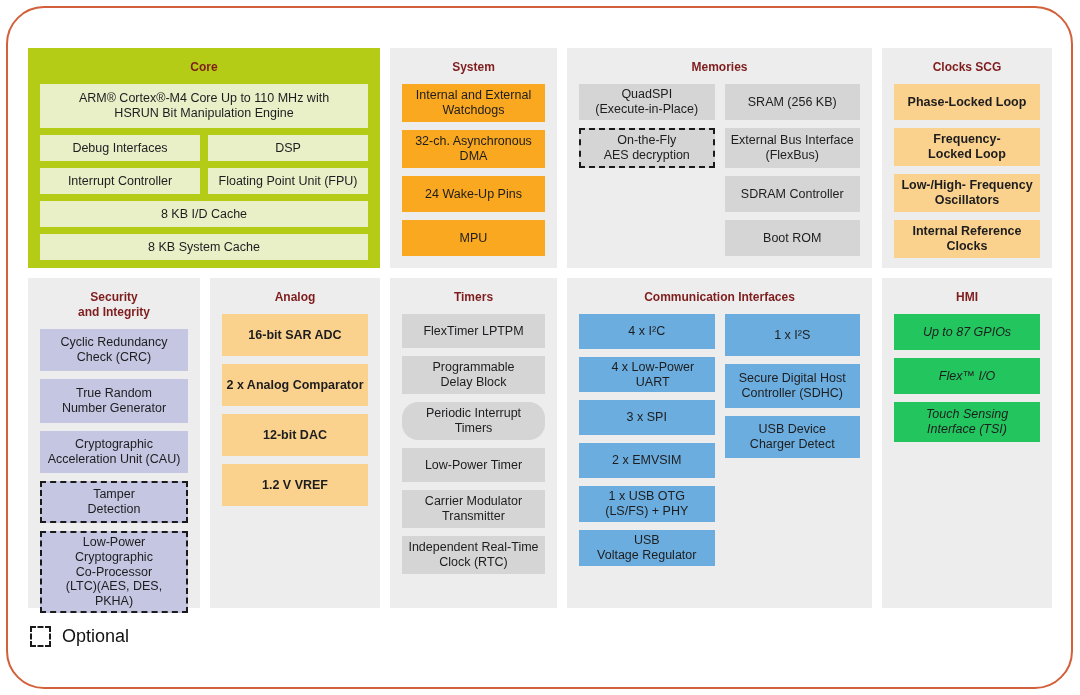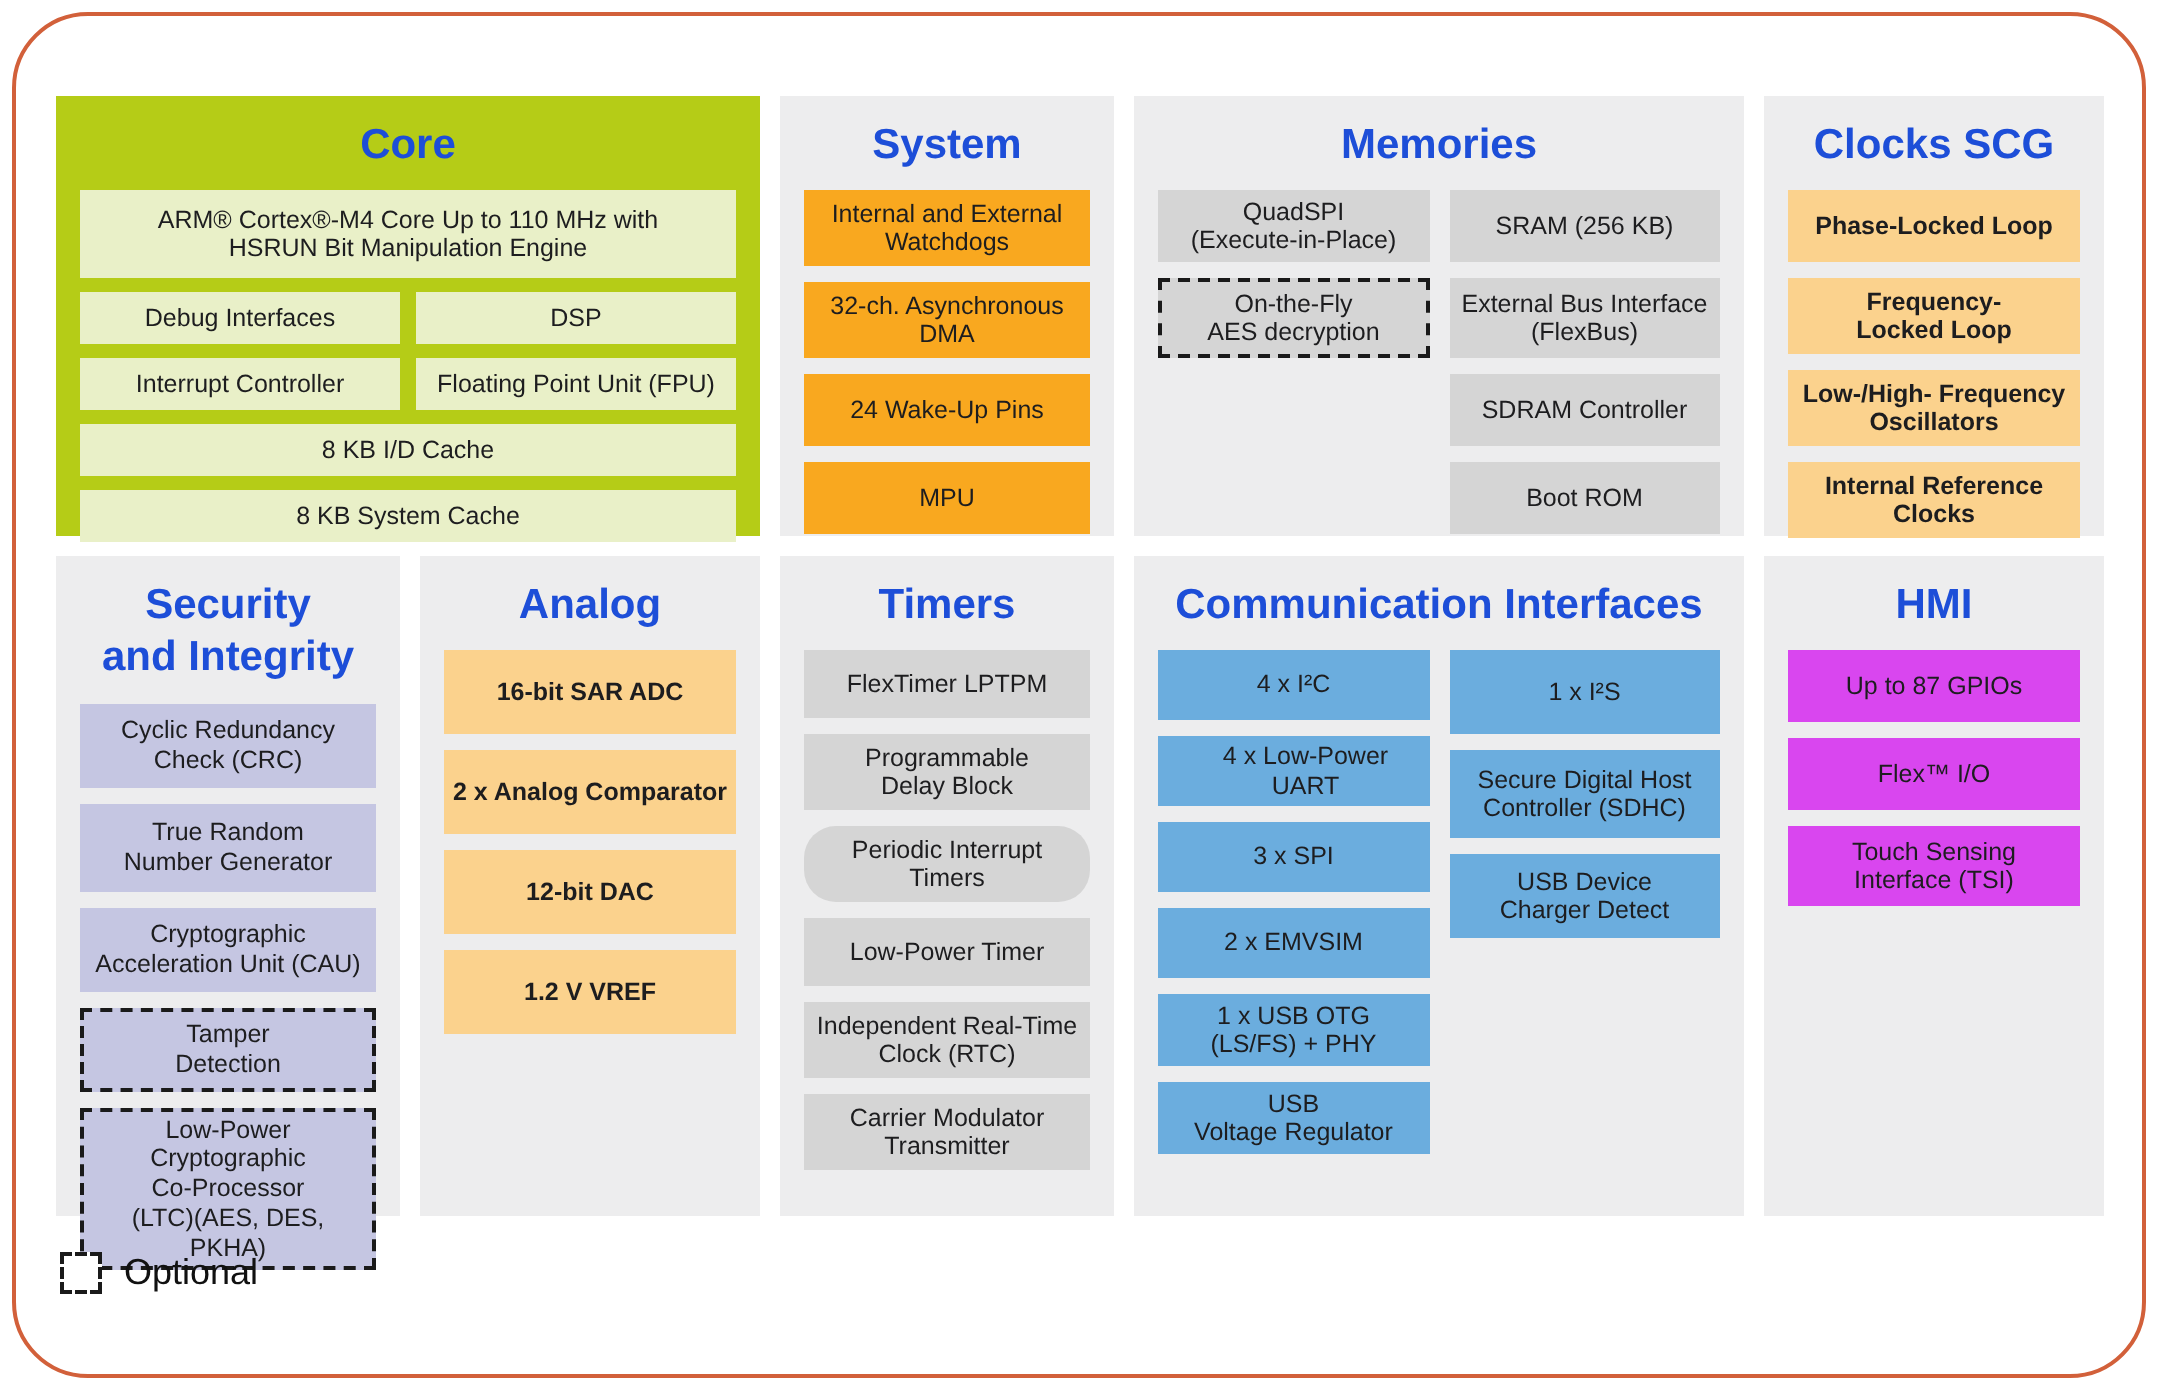--- a/index.html
+++ b/index.html
@@ -29,24 +29,24 @@
       "core core system memories clocks"
       "security analog timers comm hmi";
   }
   .panel {
     background: #ededee;
     padding: 8px 12px 10px;
     box-sizing: border-box;
   }
   .panel.green { background: #b5cc17; }
   .panel-title {
-    font-size: 21px;
+    font-size: 12px;
     font-weight: bold;
     text-align: center;
-    color: #1d4ed8;
+    color: #7f1d1d;
     margin: 4px 0 9px;
     line-height: 1.25;
   }
   .panel-title span { display: block; }
   .panel-body.rows { display: flex; flex-direction: column; gap: 7px; }
   .panel-body.rows .row { display: flex; gap: 8px; }
   .panel-body.rows .row .block { flex: 1; }
   .panel-body.cols { display: flex; gap: 10px; }
   .panel-body.cols .col { flex: 1; display: flex; flex-direction: column; gap: 8px; }
   .block {
@@ -61,21 +61,21 @@
     box-sizing: border-box;
     color: #1d1d1f;
   }
   .block.dashed { border: 2px dashed #1a1a1a; }
   .block.core-block { background: #e9f0c8; }
   .block.amber { background: #f9a81f; }
   .block.gray { background: #d5d5d5; }
   .block.light-amber { background: #fbd28d; font-weight: bold; }
   .block.lavender { background: #c5c6e2; }
   .block.blue { background: #6badde; }
-  .block.pink { background: #d946ef; }
+  .block.pink { background: #22c55e; font-style: italic; }
   .legend {
     position: absolute;
     left: 30px; top: 626px;
     display: flex;
     align-items: center;
     gap: 11px;
   }
   .legend-swatch {
     width: 17px; height: 17px;
     border: 2px dashed #1a1a1a;
@@ -208,24 +208,24 @@
         <span>Timers</span>
       </h2>
       <div class="panel-body cols">
         <div class="col">
           <div class="block gray" style="min-height: 34px;">FlexTimer LPTPM</div>
           <div class="block gray" style="min-height: 38px;">Programmable
 Delay Block</div>
           <div class="block gray" style="min-height: 38px; border-radius: 16px;">Periodic Interrupt
 Timers</div>
           <div class="block gray" style="min-height: 34px;">Low-Power Timer</div>
+          <div class="block gray" style="min-height: 38px;">Carrier Modulator
+Transmitter</div>
           <div class="block gray" style="min-height: 38px;">Independent Real-Time
 Clock (RTC)</div>
-          <div class="block gray" style="min-height: 38px;">Carrier Modulator
-Transmitter</div>
         </div>
       </div>
     </section>
     <section class="panel " style="grid-area: comm;">
       <h2 class="panel-title">
         <span>Communication Interfaces</span>
       </h2>
       <div class="panel-body cols">
         <div class="col">
           <div class="block blue" style="min-height: 35px;">4 x I²C</div>

